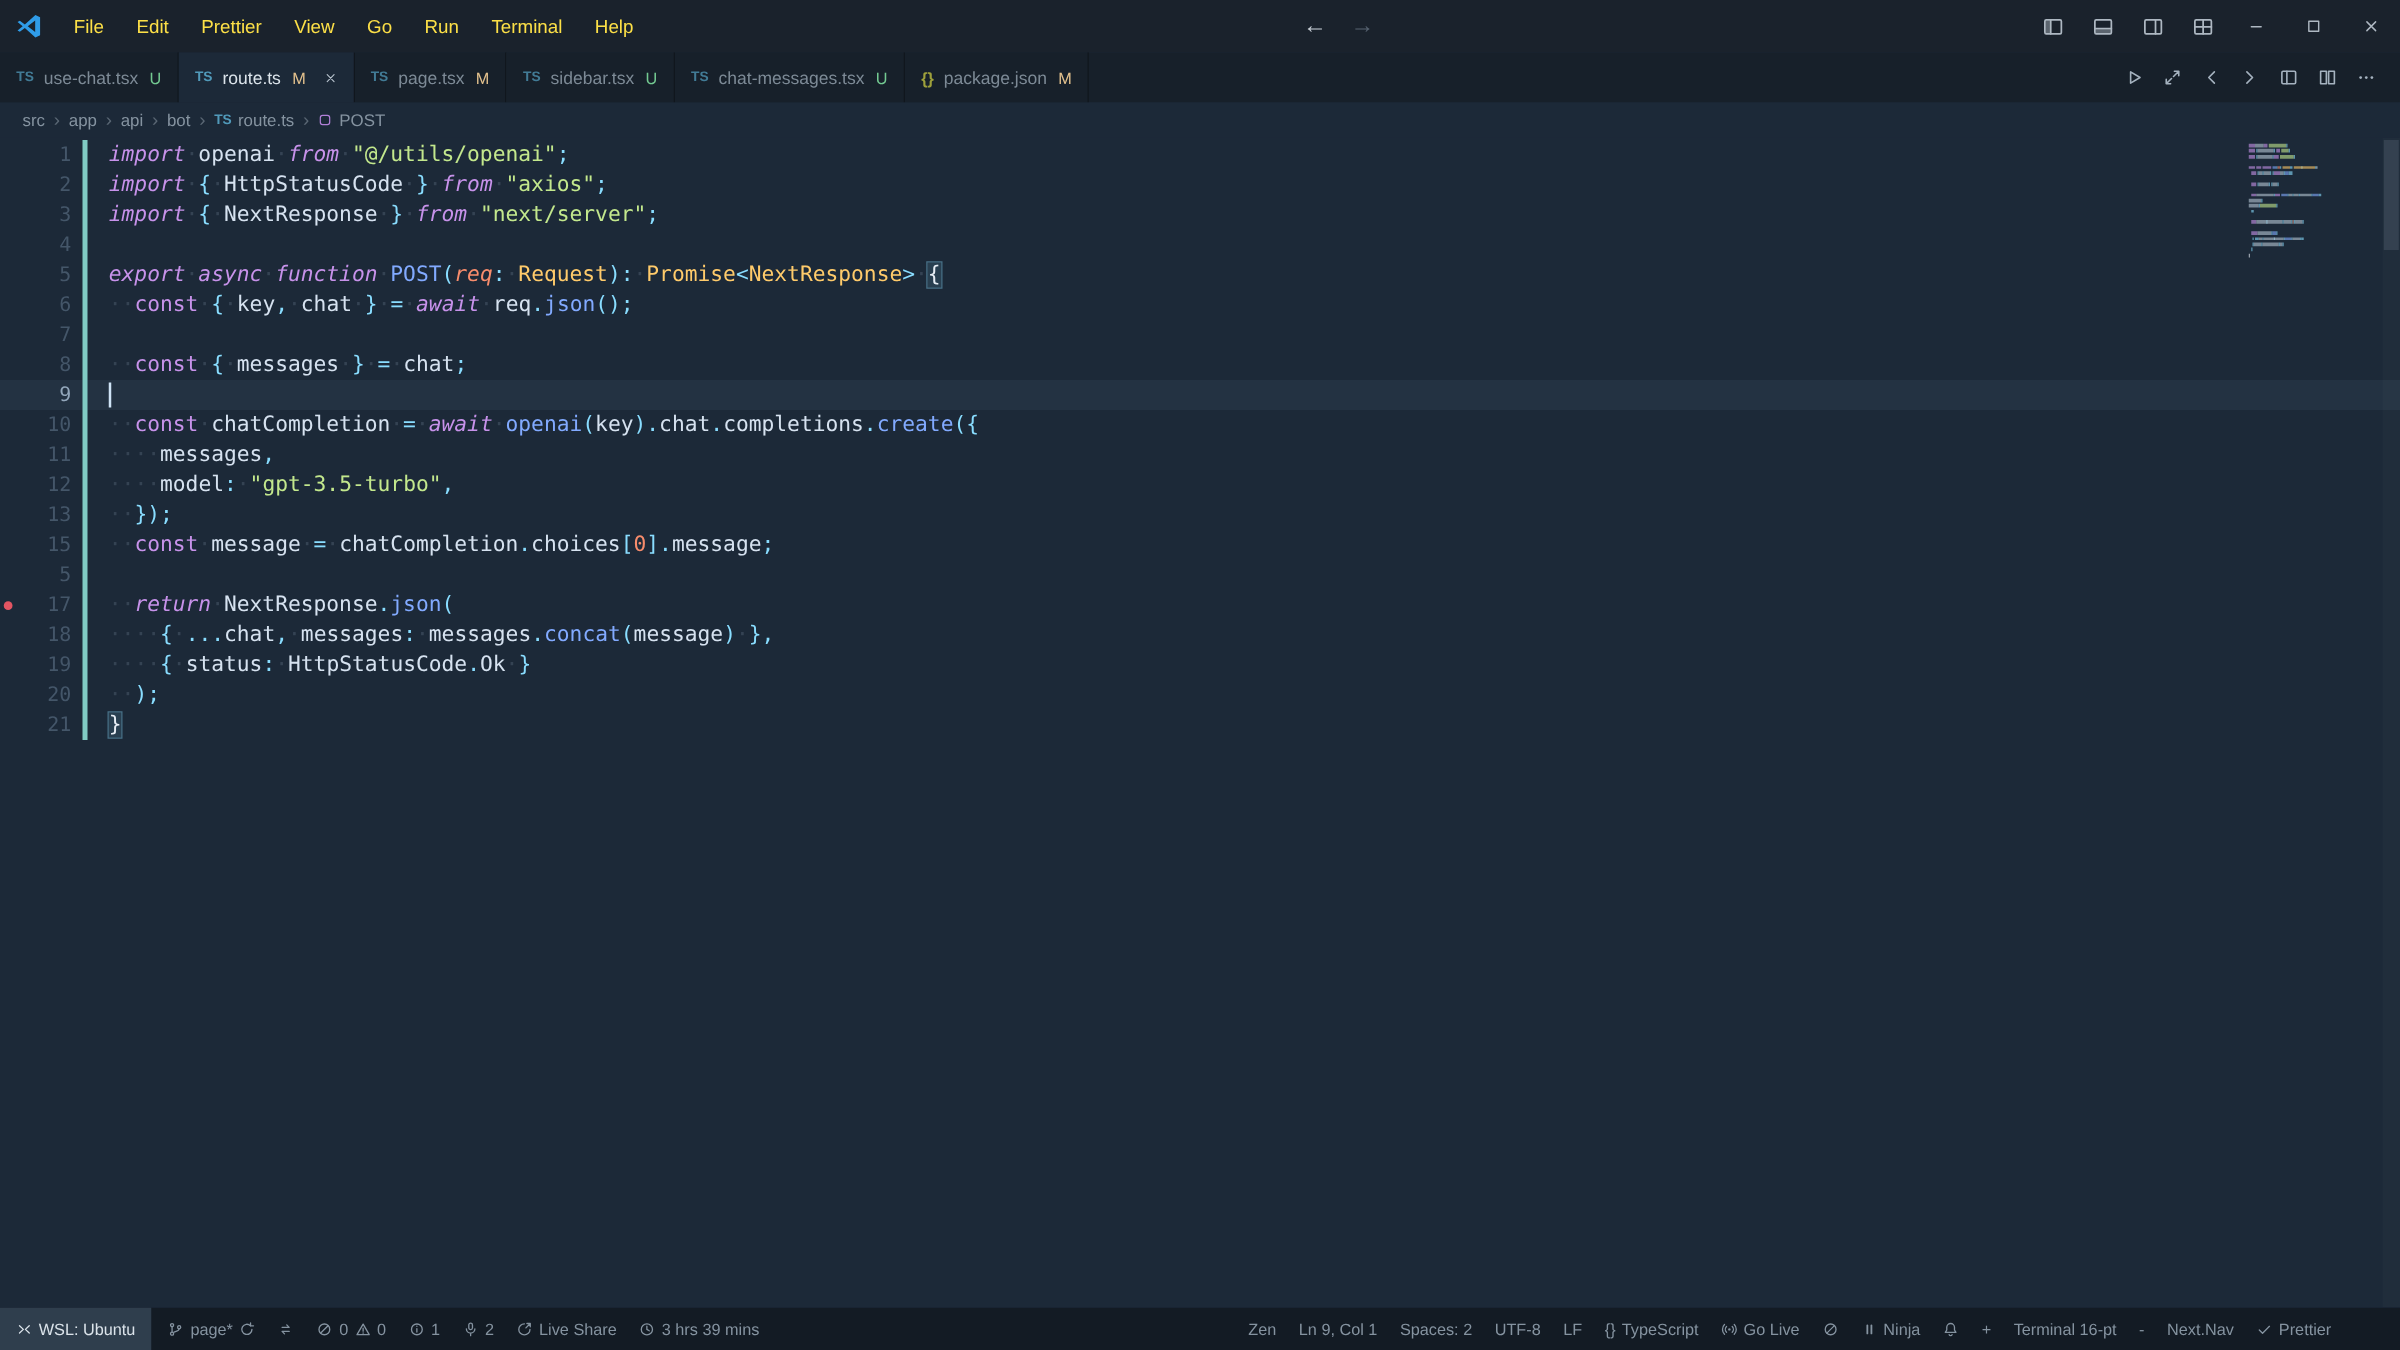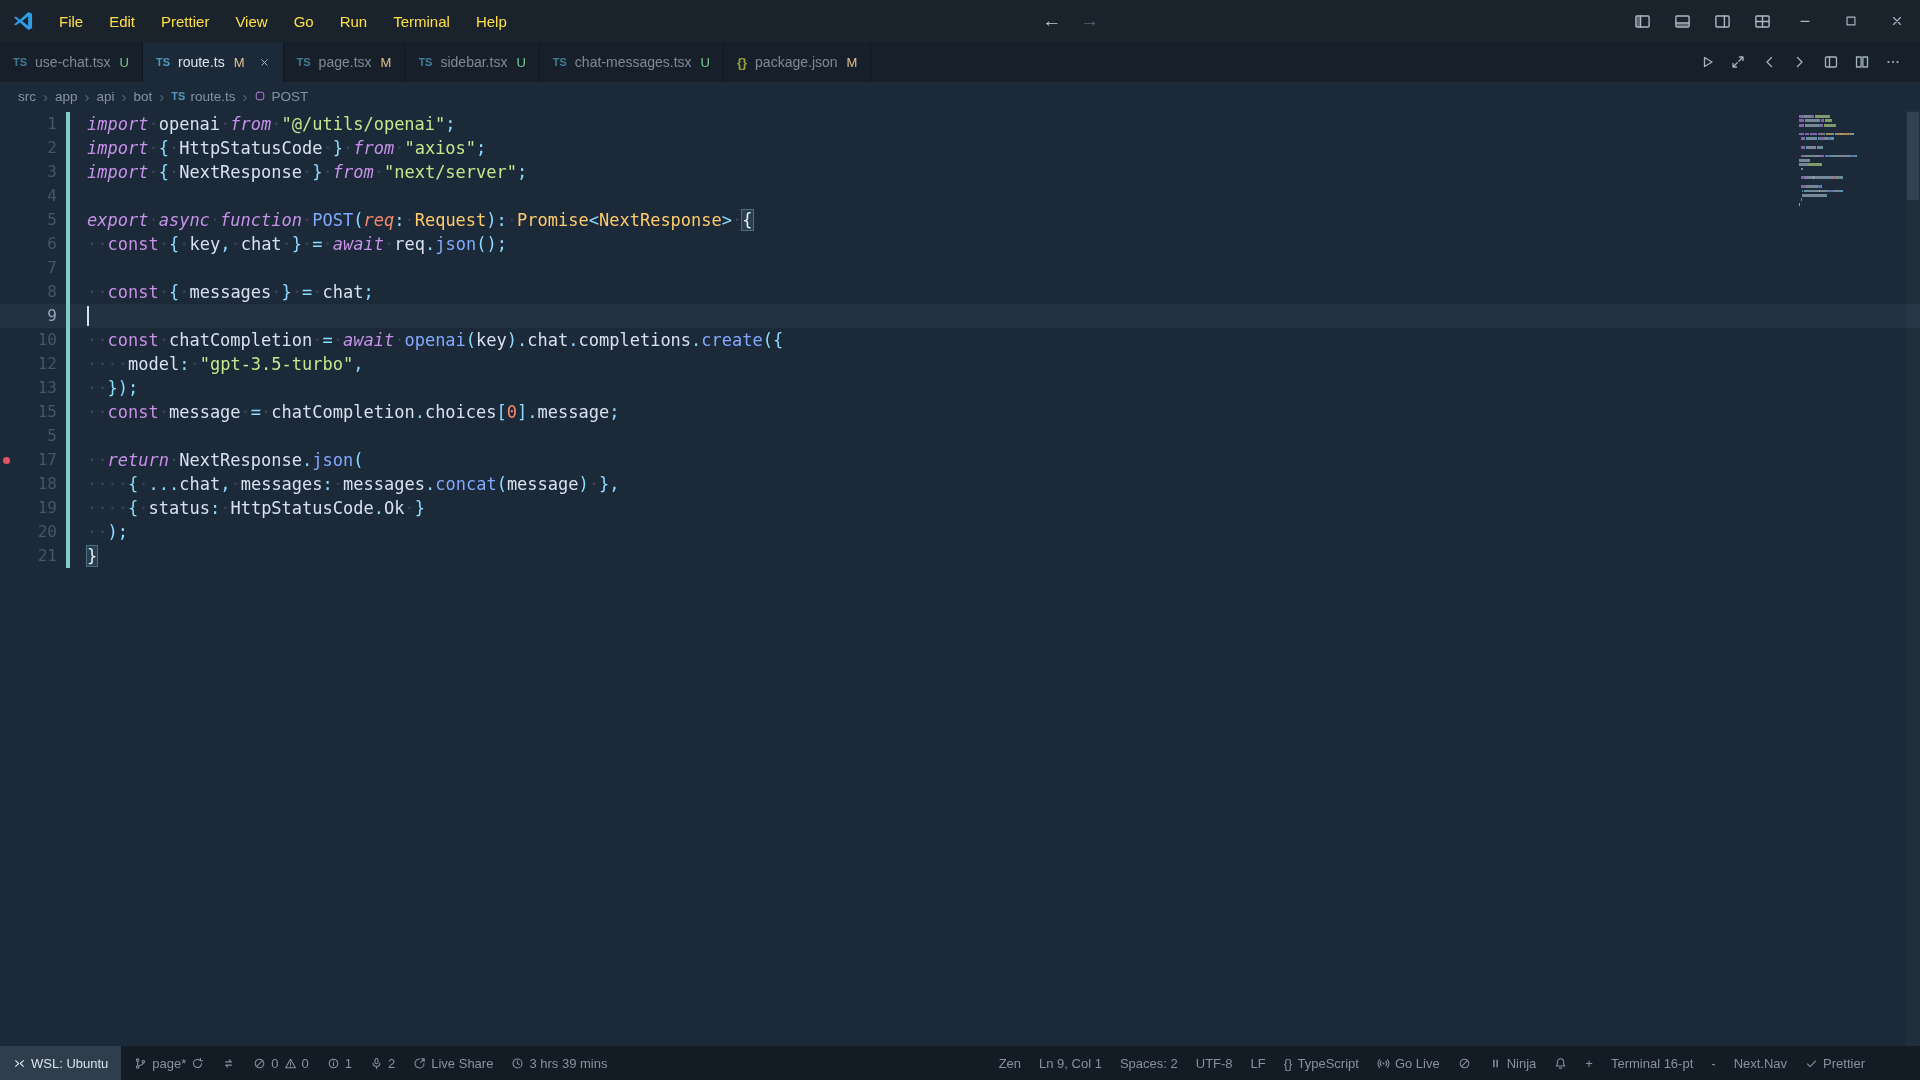--- a/index.html
+++ b/index.html
@@ -366,20 +366,26 @@
           <span class="code"><span class="cursor"></span></span>
         </div>
         <div class="line">
           <span class="margin"></span>
           <span class="ln">10</span>
           <span class="gitbar on"></span>
           <span class="code"><span class="tok d"><span class="ws">·</span><span class="ws">·</span></span><span class="tok k">const</span><span class="tok d"><span class="ws">·</span>chatCompletion<span class="ws">·</span></span><span class="tok p">=</span><span class="tok d"><span class="ws">·</span></span><span class="tok ki">await</span><span class="tok d"><span class="ws">·</span></span><span class="tok f">openai</span><span class="tok p">(</span><span class="tok d">key</span><span class="tok p">).</span><span class="tok d">chat</span><span class="tok p">.</span><span class="tok d">completions</span><span class="tok p">.</span><span class="tok f">create</span><span class="tok p">({</span></span>
         </div>
         <div class="line">
           <span class="margin"></span>
+          <span class="ln">11</span>
+          <span class="gitbar on"></span>
+          <span class="code"><span class="tok d"><span class="ws">·</span><span class="ws">·</span><span class="ws">·</span><span class="ws">·</span>messages</span><span class="tok p">,</span></span>
+        </div>
+        <div class="line">
+          <span class="margin"></span>
           <span class="ln">12</span>
           <span class="gitbar on"></span>
           <span class="code"><span class="tok d"><span class="ws">·</span><span class="ws">·</span><span class="ws">·</span><span class="ws">·</span>model</span><span class="tok p">:</span><span class="tok d"><span class="ws">·</span></span><span class="tok s">"gpt-3.5-turbo"</span><span class="tok p">,</span></span>
         </div>
         <div class="line">
           <span class="margin"></span>
           <span class="ln">13</span>
           <span class="gitbar on"></span>
           <span class="code"><span class="tok d"><span class="ws">·</span><span class="ws">·</span></span><span class="tok p">});</span></span>
         </div>

